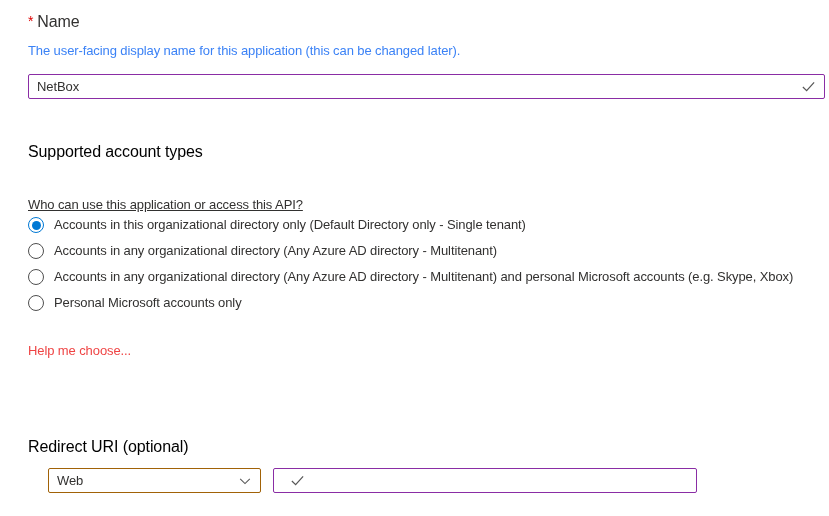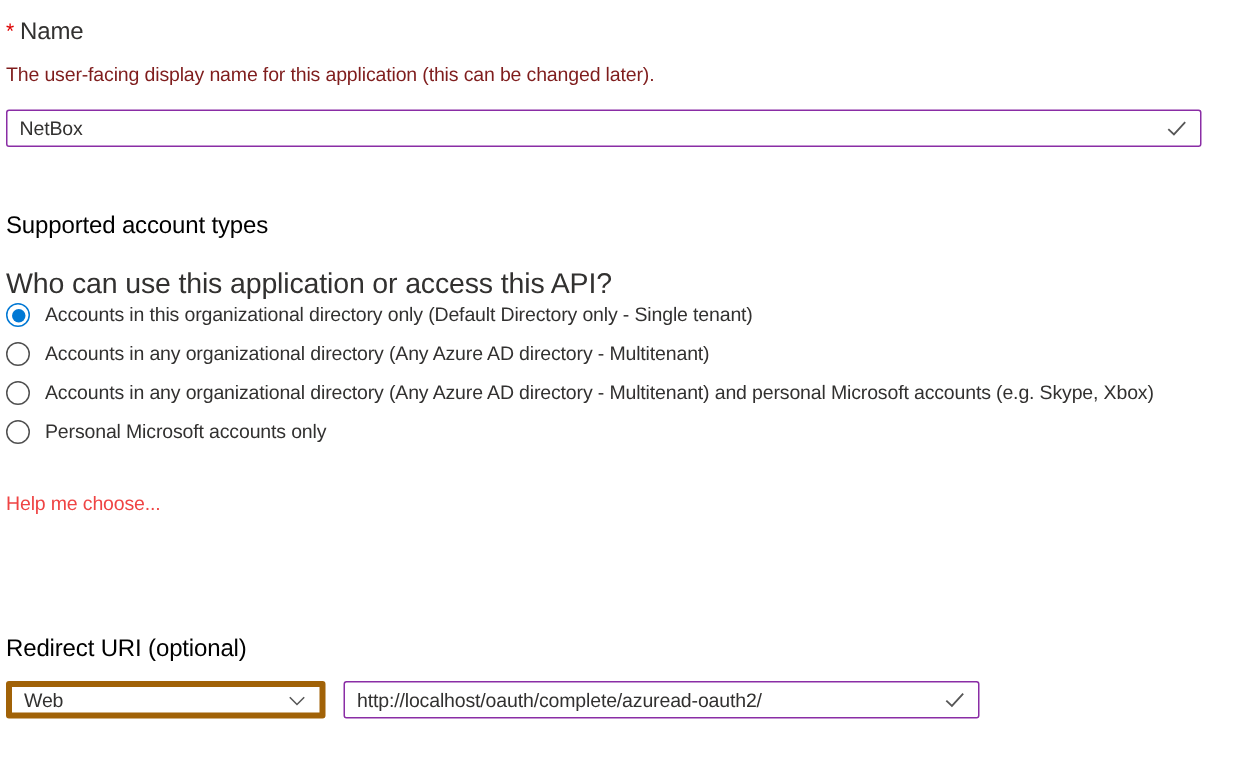--- a/index.html
+++ b/index.html
@@ -5,35 +5,35 @@
   * { box-sizing: border-box; }
   html, body { margin: 0; padding: 0; }
   body {
     width: 829px; height: 516px;
     background: #ffffff;
     color: #323130;
     font-family: "Liberation Sans", sans-serif;
     letter-spacing: -0.1px;
     overflow: hidden;
   }
-  .page { padding: 0 4px; }
+  .page { padding: 0 28px; }
 
   .field-label {
     padding-top: 12px;
     font-size: 16px;
     line-height: 19px;
     color: #323130;
   }
   .req { color: #dd0000; font-size: 14px; margin-right: 4px; position: relative; top: -1px; }
 
   .desc {
     margin: 11px 0 0 0;
     font-size: 13px;
     line-height: 15px;
-    color: #7f1d1d;
+    color: #3b82f6;
   }
 
   .text-input {
     height: 25px;
     border: 1px solid #8a2da5;
     border-radius: 2px;
     background: #fff;
     display: flex;
     align-items: center;
     padding: 0 8px;
@@ -47,21 +47,21 @@
   .section-title {
     margin: 0;
     font-size: 16px;
     font-weight: 400;
     line-height: 19px;
     color: #000000;
   }
   .st-account { margin-top: 43px; }
   .st-redirect { margin-top: 78px; }
 
-  .question { margin: 22px 0 0 0; font-size: 19px; line-height: 15px; }
+  .question { margin: 36px 0 0 0; font-size: 13px; line-height: 15px; text-decoration: underline; }
 
   .radio-group { margin-top: 5px; }
   .radio-row {
     display: flex;
     align-items: flex-start;
     gap: 10px;
     height: 26px;
     cursor: pointer;
   }
   .radio {
@@ -91,29 +91,30 @@
     text-decoration: none;
     cursor: pointer;
   }
 
   .redirect-desc { margin-top: 13px; line-height: 19px; max-width: 797px; }
 
   .uri-row { margin-top: 12px; display: flex; gap: 12px; }
   .select {
     width: 213px;
     height: 25px;
-    border: 4px solid #a16207;
+    border: 1px solid #a16207;
     border-radius: 2px;
     display: flex;
     align-items: center;
     justify-content: space-between;
     padding: 0 8px;
     font-size: 13px;
     cursor: pointer;
     background: #fff;
+    margin-left: 20px;
   }
   .uri-input { width: 424px; }
 </style>
 </head>
 <body>
 
 <div class="page">
 
   
   <div class="field-label">
@@ -164,20 +165,19 @@
   <h2 class="section-title st-redirect">Redirect URI (optional)</h2>
 
   <div class="uri-row">
     <div class="select">
       <span>Web</span>
       <svg width="14" height="14" viewBox="0 0 16 16">
           <path d="M2.5 5.5 L8 11 L13.5 5.5" fill="none" stroke="#575757" stroke-width="1.2"></path>
         </svg>
     </div>
     <div class="text-input uri-input">
-      <span class="input-value">http://localhost/oauth/complete/azuread-oauth2/</span>
       <svg class="check-icon" width="15" height="15" viewBox="0 0 16 16">
           <path d="M2 8.6 L6 12.4 L14 3.6" fill="none" stroke="#575757" stroke-width="1.3"></path>
         </svg>
     </div>
   </div>
 
 </div>
 
 </body></html>

